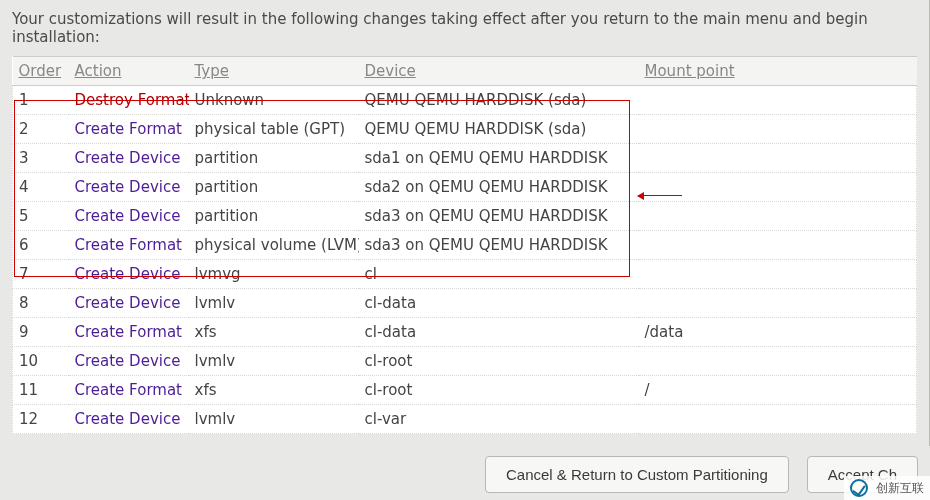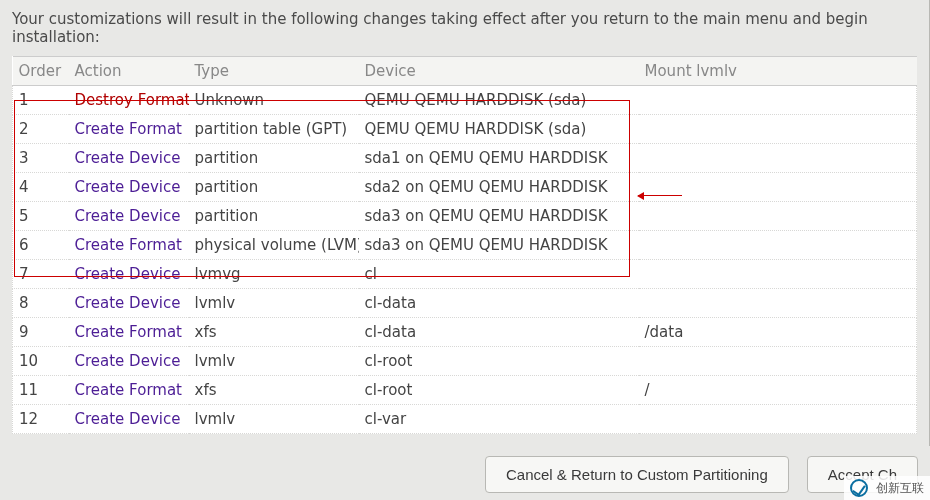--- a/index.html
+++ b/index.html
@@ -43,20 +43,21 @@
     border-bottom: 1px dotted #d8d8d6;
     white-space: nowrap;
     overflow: hidden;
   }
   th {
     color: #888;
     font-size: 15px;
     border-bottom: 1px solid #ccc;
     border-top: 1px solid #ccc;
     background: #f4f4f2;
+    text-decoration: underline;
   }
   td { color: #444; }
   .col-order { width: 56px; }
   .col-action { width: 120px; }
   .col-type { width: 170px; }
   .col-device { width: 280px; }
   .col-mount { width: auto; }
   .act-destroy { color: #b00000; }
   .act-create  { color: #4c1d95; }
   td.ordercell { border-left: 1px dotted #d8d8d6; }
@@ -157,35 +158,35 @@
         <col class="col-type">
         <col class="col-device">
         <col class="col-mount">
     </colgroup>
     <thead>
       <tr>
         <th>Order</th>
         <th>Action</th>
         <th>Type</th>
         <th>Device</th>
-        <th>Mount lvmlv</th>
+        <th>Mount point</th>
       </tr>
     </thead>
     <tbody id="rows">
         <tr>
           <td class="ordercell">1</td>
           <td class="act-destroy">Destroy Format</td>
           <td>Unknown</td>
           <td>QEMU QEMU HARDDISK (sda)</td>
           <td class="mountcell"></td>
         </tr>
         <tr>
           <td class="ordercell">2</td>
           <td class="act-create">Create Format</td>
-          <td>partition table (GPT)</td>
+          <td>physical table (GPT)</td>
           <td>QEMU QEMU HARDDISK (sda)</td>
           <td class="mountcell"></td>
         </tr>
         <tr>
           <td class="ordercell">3</td>
           <td class="act-create">Create Device</td>
           <td>partition</td>
           <td>sda1 on QEMU QEMU HARDDISK</td>
           <td class="mountcell"></td>
         </tr>

